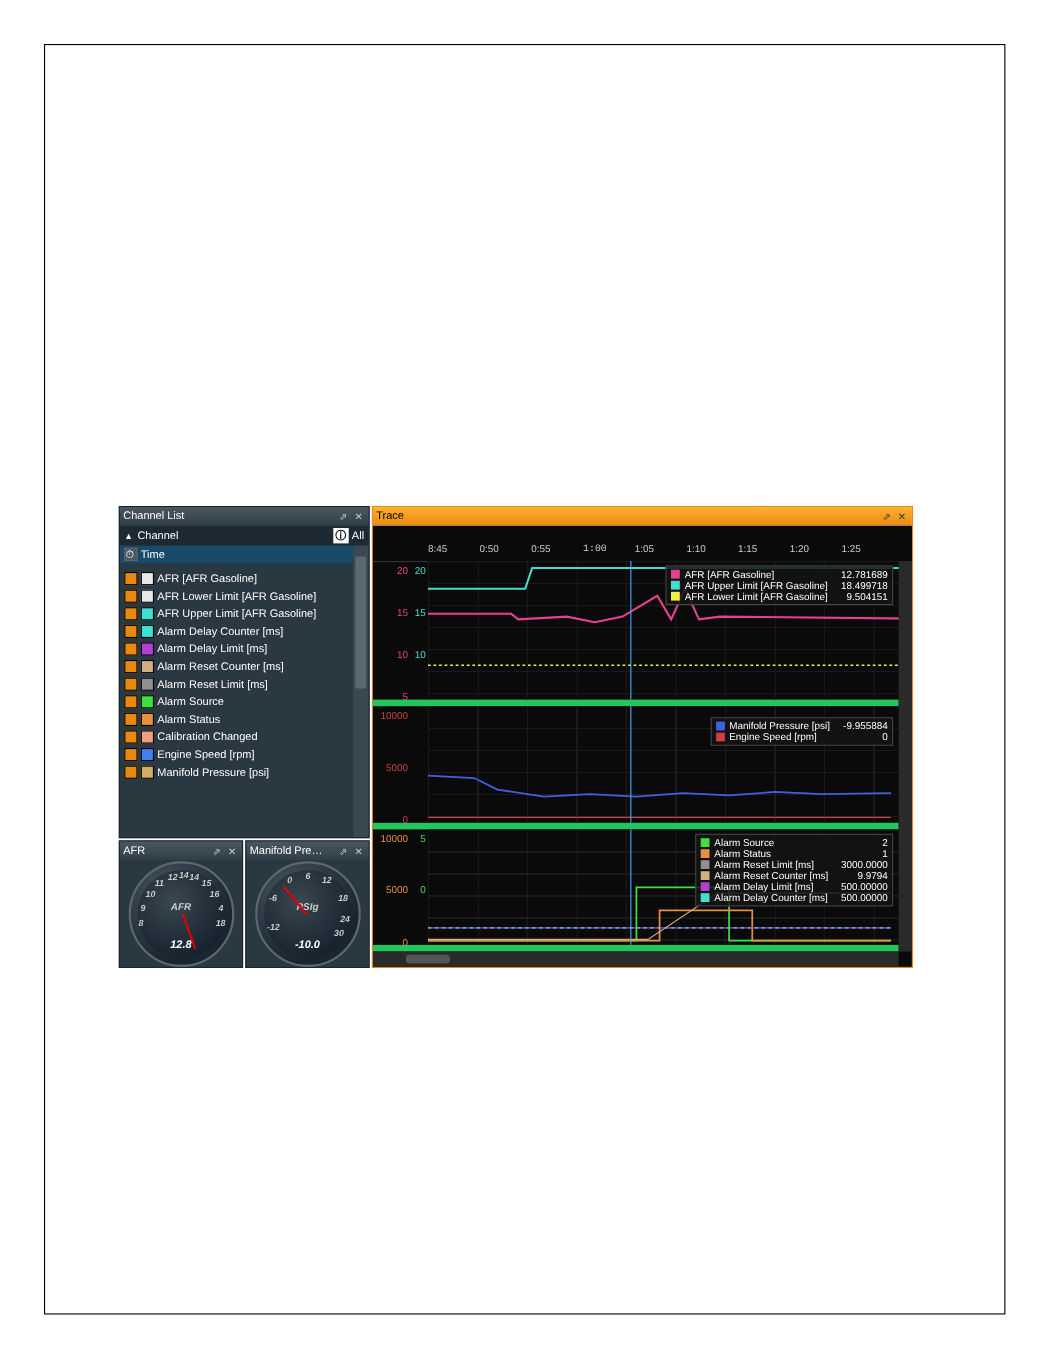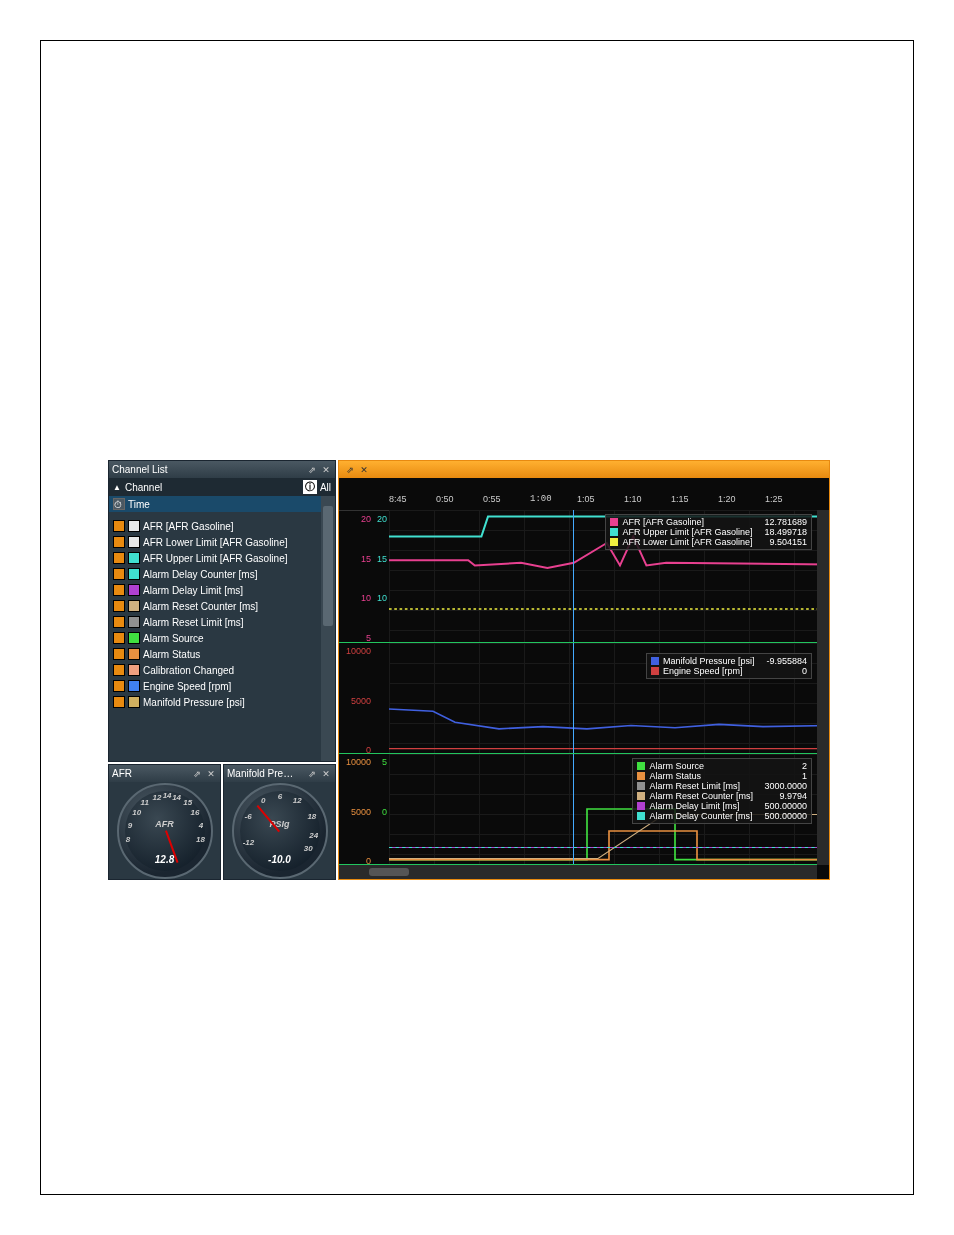--- a/index.html
+++ b/index.html
@@ -32,21 +32,21 @@
 .gauge .num{position:absolute;font-size:8px;color:#ccc;font-style:italic;font-weight:bold}
 .gauge .lbl{position:absolute;top:38%;left:0;right:0;text-align:center;font-size:9px;font-style:italic;color:#ccc;font-weight:bold}
 .gauge .val{position:absolute;bottom:12%;left:0;right:0;text-align:center;font-size:10px;font-style:italic;color:#fff;font-weight:bold}
 .gauge .needle{position:absolute;left:50%;top:50%;width:2px;height:34px;background:#d00;transform-origin:0 0}
 .right{flex:1;display:flex;flex-direction:column;border:1px solid #e88a10}
 .tracearea{flex:1;background:#0a0a0a;position:relative;overflow:hidden}
 .timeline{height:32px;background:#0a0a0a;position:relative;border-bottom:1px solid #333}
 .timeruler{position:absolute;left:50px;right:12px;top:12px;height:20px}
 .timeruler .tl{position:absolute;top:4px;font-size:9px;color:#ccc}
 .plots{position:absolute;left:0;right:12px;top:32px;bottom:14px;display:flex;flex-direction:column}
-.plot{position:relative;border-bottom:1px solid #22c55e}
+.plot{position:relative;border-bottom:6px solid #22c55e}
 .plot .yaxis{position:absolute;left:0;top:0;bottom:0;width:50px}
 .plot .grid{position:absolute;left:50px;right:0;top:0;bottom:0}
 .plot .grid::before{content:"";position:absolute;inset:0;background-image:repeating-linear-gradient(to right,#1a1a1a 0,#1a1a1a 1px,transparent 1px,transparent 45px),repeating-linear-gradient(to bottom,#1a1a1a 0,#1a1a1a 1px,transparent 1px,transparent 20px)}
 .plot .legend{position:absolute;right:5px;background:rgba(20,20,20,.85);border:1px solid #444;padding:2px 4px;font-size:9px}
 .plot .legend .lr{display:flex;align-items:center;gap:4px;white-space:nowrap}
 .plot .legend .lc{width:8px;height:8px}
 .plot .legend .lv{margin-left:auto;padding-left:8px}
 .cursor{position:absolute;top:0;bottom:0;width:1px;background:#4af}
 .vscroll{position:absolute;right:0;top:32px;bottom:14px;width:12px;background:#2a2a2a}
 .hscroll{position:absolute;left:0;right:12px;bottom:0;height:14px;background:#2a2a2a;display:flex;align-items:center}
@@ -196,20 +196,21 @@
      <div class="num" style="top:50%;right:8%">24</div>
                 <div class="num" style="top:65%;right:14%">30</div>
     </div>
    </div>
   </div>
  </div>
 </div>
 
 <div class="right">
  <div class="titlebar active">
+  <span class="t">Trace</span>
   <span class="ticon">⇗</span>
   <span class="ticon">✕</span>
  </div>
  <div class="tracearea">
   <div class="timeline">
    <div class="timeruler" id="timeruler">
               <span class="tl" style="left: 0px;">8:45</span>
               <span class="tl" style="left: 47px; text-align: right;">0:50</span>
               <span class="tl" style="left: 94px;">0:55</span>
               <span class="tl" style="left: 141px; font-family: Liberation Mono, monospace;">1:00</span>

